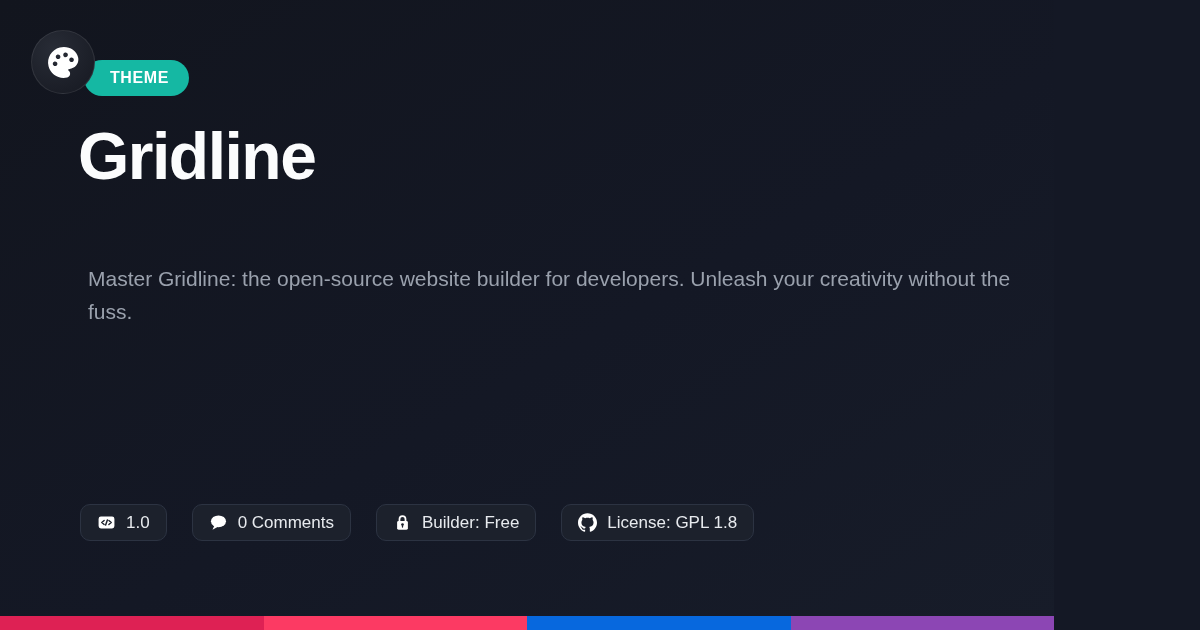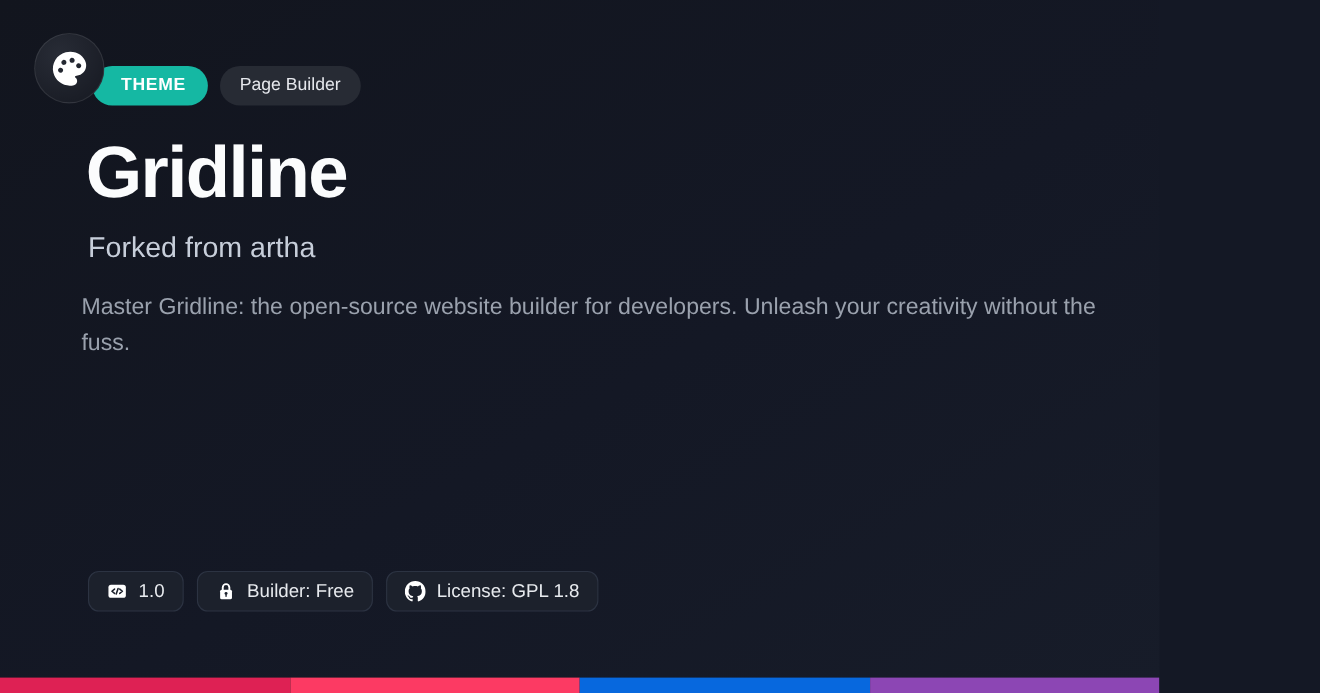--- a/index.html
+++ b/index.html
@@ -44,28 +44,28 @@
   .title {
     position: absolute; left: 78px; top: 118px;
     font-size: 66px; font-weight: bold; letter-spacing: -1.5px;
     color: #fbfcfd;
   }
   .subtitle {
     position: absolute; left: 80px; top: 210px;
     font-size: 26px; color: #c7ceda;
   }
   .description {
-    position: absolute; left: 74px; top: 262px;
+    position: absolute; left: 88px; top: 262px;
     width: 935px; font-size: 21px; line-height: 33px; color: #9aa1ad;
   }
 
   
   .meta-row {
-    position: absolute; left: 80px; top: 519px;
-    display: flex; gap: 12px;
+    position: absolute; left: 80px; top: 504px;
+    display: flex; gap: 25px;
   }
   .chip {
     display: flex; align-items: center; gap: 10px;
     height: 37px; padding: 0 16px;
     background: #1c212c;
     border: 1px solid #2c3342;
     border-radius: 10px;
     color: #e7eaee; font-size: 17px; white-space: nowrap;
   }
   .chip svg { width: 19px; height: 19px; flex: 0 0 auto; }
@@ -84,40 +84,47 @@
 
   <div class="logo-circle">
     <span style="display:flex;">
       <svg viewBox="0 0 24 24" fill="#ffffff" aria-hidden="true">
         <path d="M12 2C6.49 2 2 6.49 2 12s4.49 10 10 10c1.38 0 2.5-1.12 2.5-2.5 0-.61-.23-1.2-.64-1.67-.08-.1-.13-.21-.13-.33 0-.28.22-.5.5-.5H16c3.31 0 6-2.69 6-6 0-4.96-4.49-9-10-9zm5.5 11c-.83 0-1.5-.67-1.5-1.5s.67-1.5 1.5-1.5 1.5.67 1.5 1.5-.67 1.5-1.5 1.5zm-3-4c-.83 0-1.5-.67-1.5-1.5S13.67 6 14.5 6s1.5.67 1.5 1.5S15.33 9 14.5 9zM5 11.5c0-.83.67-1.5 1.5-1.5s1.5.67 1.5 1.5S7.33 13 6.5 13 5 12.33 5 11.5zm6-4c0 .83-.67 1.5-1.5 1.5S8 8.33 8 7.5 8.67 6 9.5 6s1.5.67 1.5 1.5z"></path>
       </svg>
     </span>
   </div>
 
   <div class="badge-theme" style="background: rgb(21, 184, 163);">THEME</div>
-  <div class="badge-category">Page Builder</div>
 
   <h1 class="title">Gridline</h1>
-  <div class="subtitle">Forked from artha</div>
   <p class="description">Master Gridline: the open-source website builder for developers. Unleash your creativity without the fuss.</p>
 
   <div class="meta-row">
 
     <div class="chip">
       <span style="display:flex;">
         <svg viewBox="0 0 24 24" aria-hidden="true">
           <rect x="2" y="4.5" width="20" height="15" rx="3" fill="#ffffff"></rect>
           <polyline points="9,9.5 6,12 9,14.5" fill="none" stroke="#1c212c" stroke-width="1.8" stroke-linecap="round" stroke-linejoin="round"></polyline>
           <line x1="13.1" y1="8.8" x2="10.9" y2="15.2" stroke="#1c212c" stroke-width="1.8" stroke-linecap="round"></line>
           <polyline points="15,9.5 18,12 15,14.5" fill="none" stroke="#1c212c" stroke-width="1.8" stroke-linecap="round" stroke-linejoin="round"></polyline>
         </svg>
       </span>
       <span>1.0</span>
     </div>
 
+    <div class="chip">
+      <span style="display:flex;">
+        <svg viewBox="0 0 24 24" fill="#ffffff" aria-hidden="true">
+          <ellipse cx="12" cy="10.5" rx="9.5" ry="7.5"></ellipse>
+          <path d="M7 15.5 L4.4 21.2 L12 17.2 Z"></path>
+        </svg>
+      </span>
+      <span>0 Comments</span>
+    </div>
 
 
     <div class="chip">
       <span style="display:flex;">
         <svg viewBox="0 0 24 24" aria-hidden="true">
           <path d="M8.2 11V7.6a3.8 3.8 0 0 1 7.6 0V11" fill="none" stroke="#ffffff" stroke-width="2.2"></path>
           <rect x="5.2" y="10.2" width="13.6" height="11" rx="1.8" fill="#ffffff"></rect>
           <circle cx="12" cy="14.6" r="1.7" fill="#1c212c"></circle>
           <rect x="11.2" y="15.4" width="1.6" height="3.1" rx="0.8" fill="#1c212c"></rect>
         </svg>

